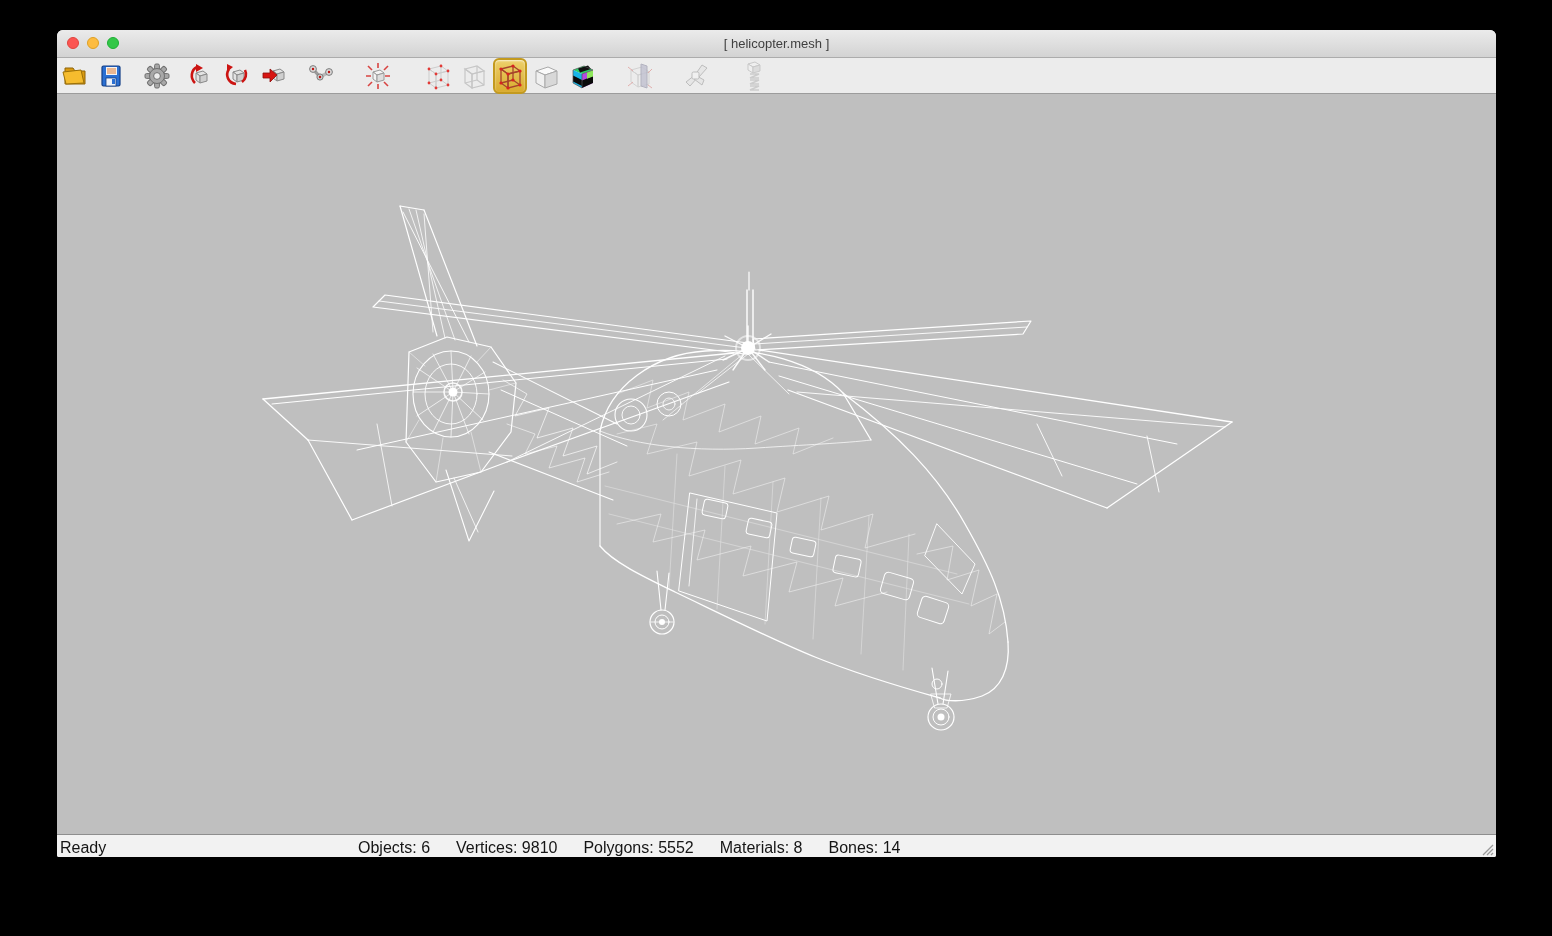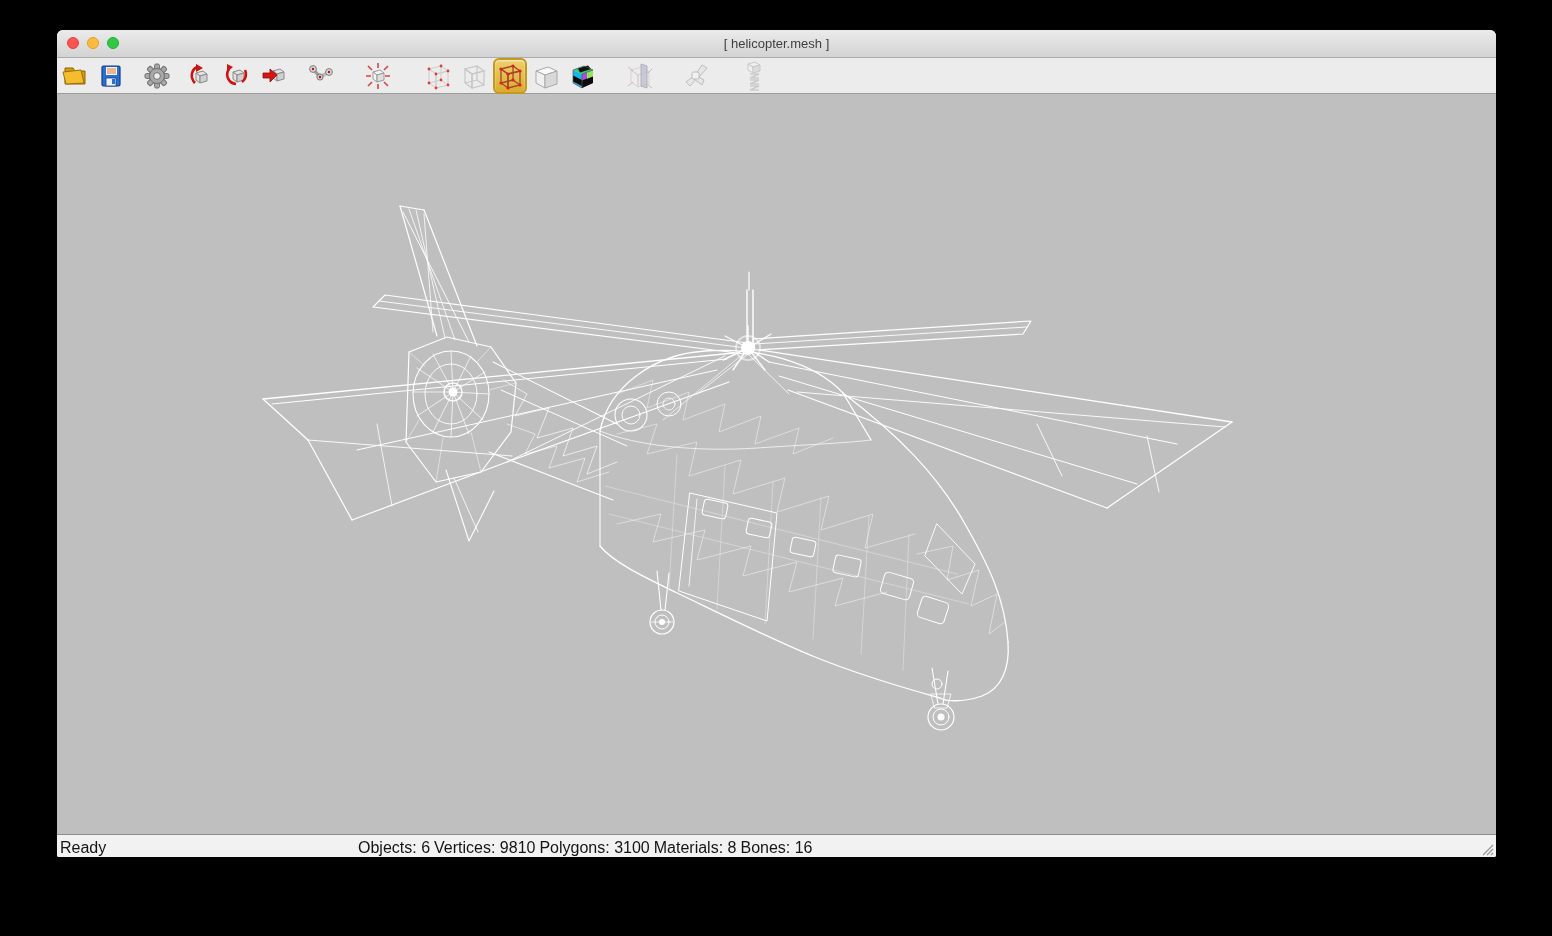--- a/index.html
+++ b/index.html
@@ -24,21 +24,21 @@
   .tbtn svg{display:block;}
   .tbtn.selected{background:linear-gradient(#edd06a,#d9ab2e);border:2px solid #c39a1f;
     border-radius:6px;box-shadow:inset 0 1px 2px rgba(255,255,255,.7);width:34px;height:36px;}
   
   .viewport{position:relative;height:740px;background:#bfbfbf;}
   .viewport svg{position:absolute;left:0;top:0;}
   
   .statusbar{position:relative;height:23px;background:#f2f2f2;border-top:1px solid #8e8e8e;
     font-size:16px;color:#151515;}
   .status-left{position:absolute;left:3px;top:4px;}
-  .stats{position:absolute;left:301px;top:4px;display:flex;gap:4px;justify-content:center;}
+  .stats{position:absolute;left:301px;top:4px;display:flex;gap:26px;justify-content:center;}
   .grip{position:absolute;right:2px;bottom:2px;}
 </style>
 </head>
 <body>
 
 <div class="window">
 
   <div class="titlebar">
     <div class="lights">
       <div class="light red"></div>
@@ -433,23 +433,23 @@
         <polygon points="874,600 894,600 890,614 878,614" stroke-width=".8"></polygon>
       </g>
     </svg>
   </div>
 
   <div class="statusbar">
     <span class="status-left">Ready</span>
     <div class="stats">
       <span>Objects: 6</span>
       <span>Vertices: 9810</span>
-      <span>Polygons: 3100</span>
+      <span>Polygons: 5552</span>
       <span>Materials: 8</span>
-      <span>Bones: 16</span>
+      <span>Bones: 14</span>
     </div>
     <svg class="grip" width="14" height="14">
       <g stroke="#9a9a9a" stroke-width="1.2">
         <line x1="3" y1="13" x2="13" y2="3"></line>
         <line x1="7" y1="13" x2="13" y2="7"></line>
         <line x1="11" y1="13" x2="13" y2="11"></line>
       </g>
     </svg>
   </div>
 </div>

